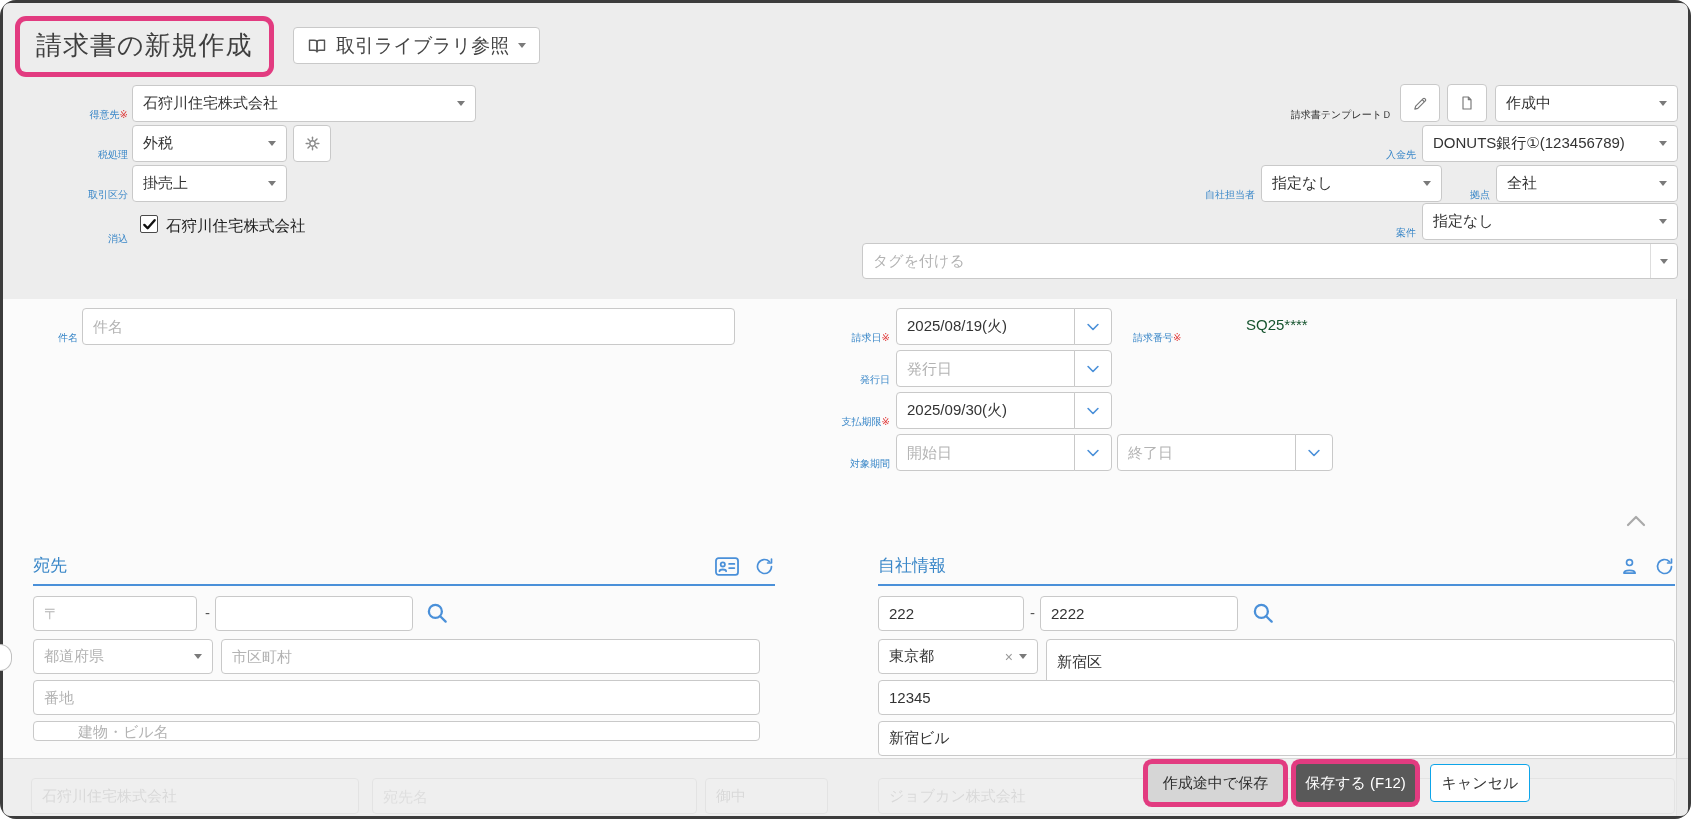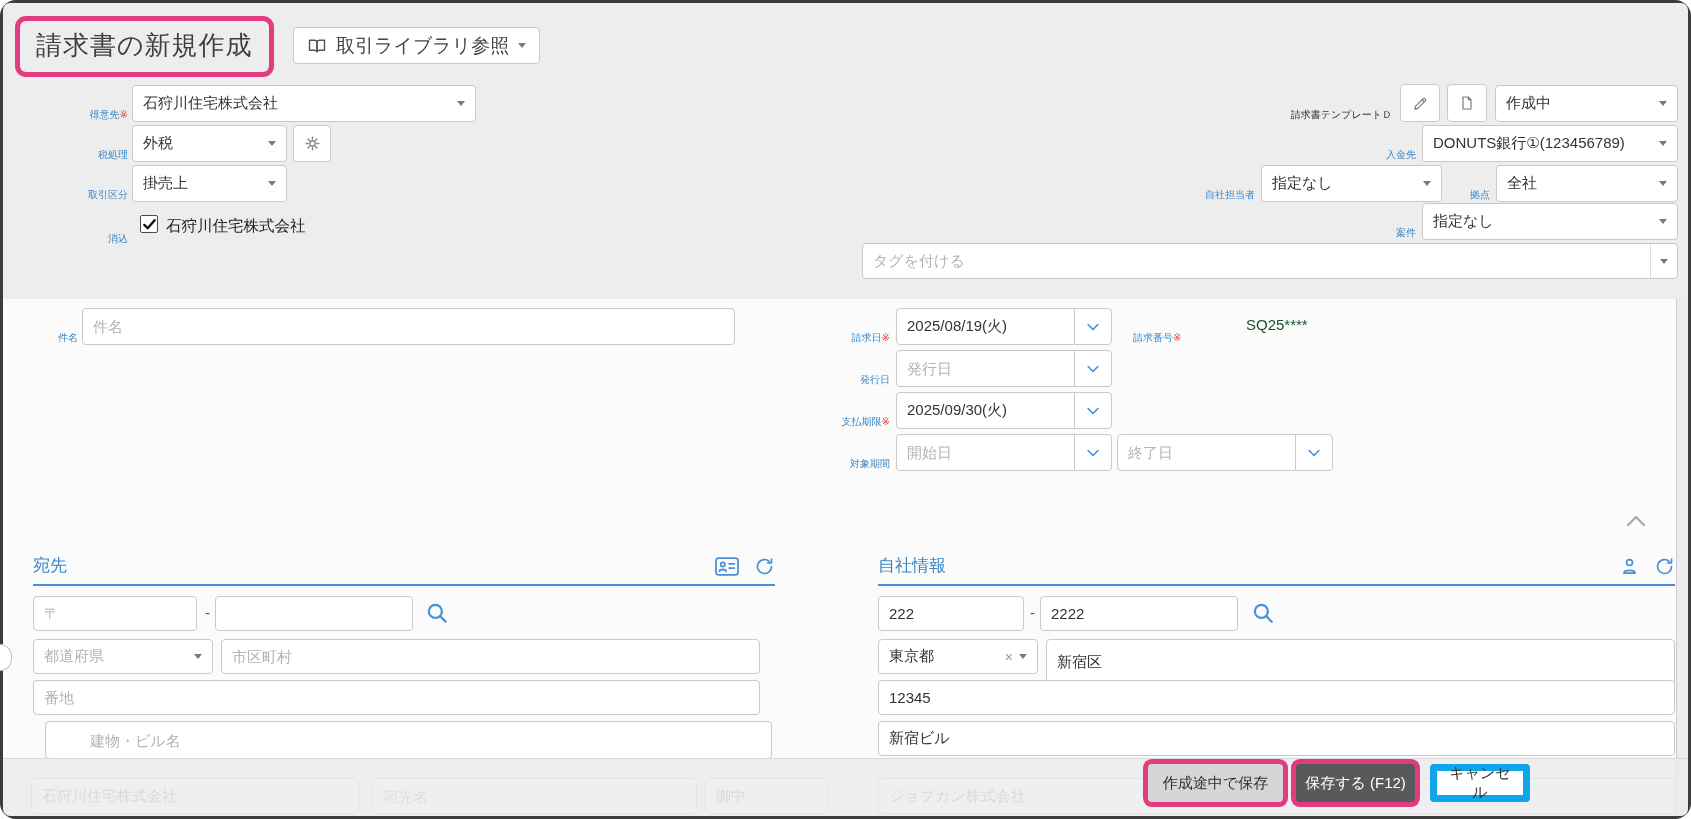--- a/index.html
+++ b/index.html
@@ -65,21 +65,21 @@
   .section-h { border-bottom:2px solid #4a90d9; display:flex; align-items:flex-end; padding-bottom:7px; }
   .section-h .t { font-size:17px; color:#3a87c8; }
   .section-h .icons { margin-left:auto; display:flex; gap:14px; align-items:center; }
   .icon-btn { cursor:pointer; display:flex; }
 
   
   .footer-bar { left:0; top:758px; width:1691px; height:61px; background:rgba(234,234,234,0.78); border-top:1px solid #d9d9d9; z-index:20; }
   .btn { position:absolute; z-index:21; border:none; border-radius:4px; font-size:15px; font-family:inherit; cursor:pointer; display:flex; align-items:center; justify-content:center; }
   .btn-draft { left:1148px; top:764px; width:135px; height:38px; background:#d6d6d6; color:#2f2f2f; box-shadow:0 0 0 5px #e23b80; }
   .btn-save { left:1296px; top:764px; width:119px; height:38px; background:#595959; color:#fff; box-shadow:0 0 0 5px #e23b80; }
-  .btn-cancel { left:1430px; top:764px; width:100px; height:38px; background:#fff; color:#333; border:7px solid #0ea5e9; }
+  .btn-cancel { left:1430px; top:764px; width:100px; height:38px; background:#fff; color:#333; border:1px solid #0ea5e9; }
 
   .notch { left:0px; top:644px; width:12px; height:27px; background:#fff; border:1px solid #c0c0c0; border-left:none; border-radius:0 13px 13px 0; z-index:51; }
   svg { display:block; }
 </style>
 </head>
 <body>
 
 <div class="screen">
 
   <div class="abs white-area"></div>
@@ -293,21 +293,21 @@
         <line x1="15.2" y1="15.2" x2="20" y2="20"></line>
     </svg>
   </div>
 
   <div class="abs sel" style="left:33px;top:639px;width:180px;height:35px;gap:28px;">
     <span class="txt ph">都道府県</span>
     <span class="caret"></span>
   </div>
   <input class="abs inp" style="left: 33px; top: 680px; width: 727px; height: 35px;" placeholder="番地">
   <input class="abs inp" style="left: 221px; top: 639px; width: 539px; height: 35px;" placeholder="市区町村">
-  <input class="abs inp" style="left: 45px; top: 721px; width: 727px; height: 38px; padding-left: 44px;" placeholder="建物・ビル名">
+  <input class="abs inp" style="left: 33px; top: 721px; width: 727px; height: 20px; padding-left: 44px;" placeholder="建物・ビル名">
 
   <input class="abs inp dim" style="left: 31px; top: 778px; width: 328px; height: 36px;" value="石狩川住宅株式会社">
   <input class="abs inp" style="left: 372px; top: 778px; width: 325px; height: 36px;" placeholder="宛先名">
   <input class="abs inp dim" style="left: 705px; top: 778px; width: 123px; height: 36px;" value="御中">
 
   <div class="abs section-h" style="left:878px;top:550px;width:797px;height:36px;">
     <span class="t">自社情報</span>
     <span class="icons">
       <span class="icon-btn">
         <svg width="21" height="21" viewBox="0 0 24 24" fill="none" stroke="#4a90d9" stroke-width="1.9" stroke-linecap="round" stroke-linejoin="round">

